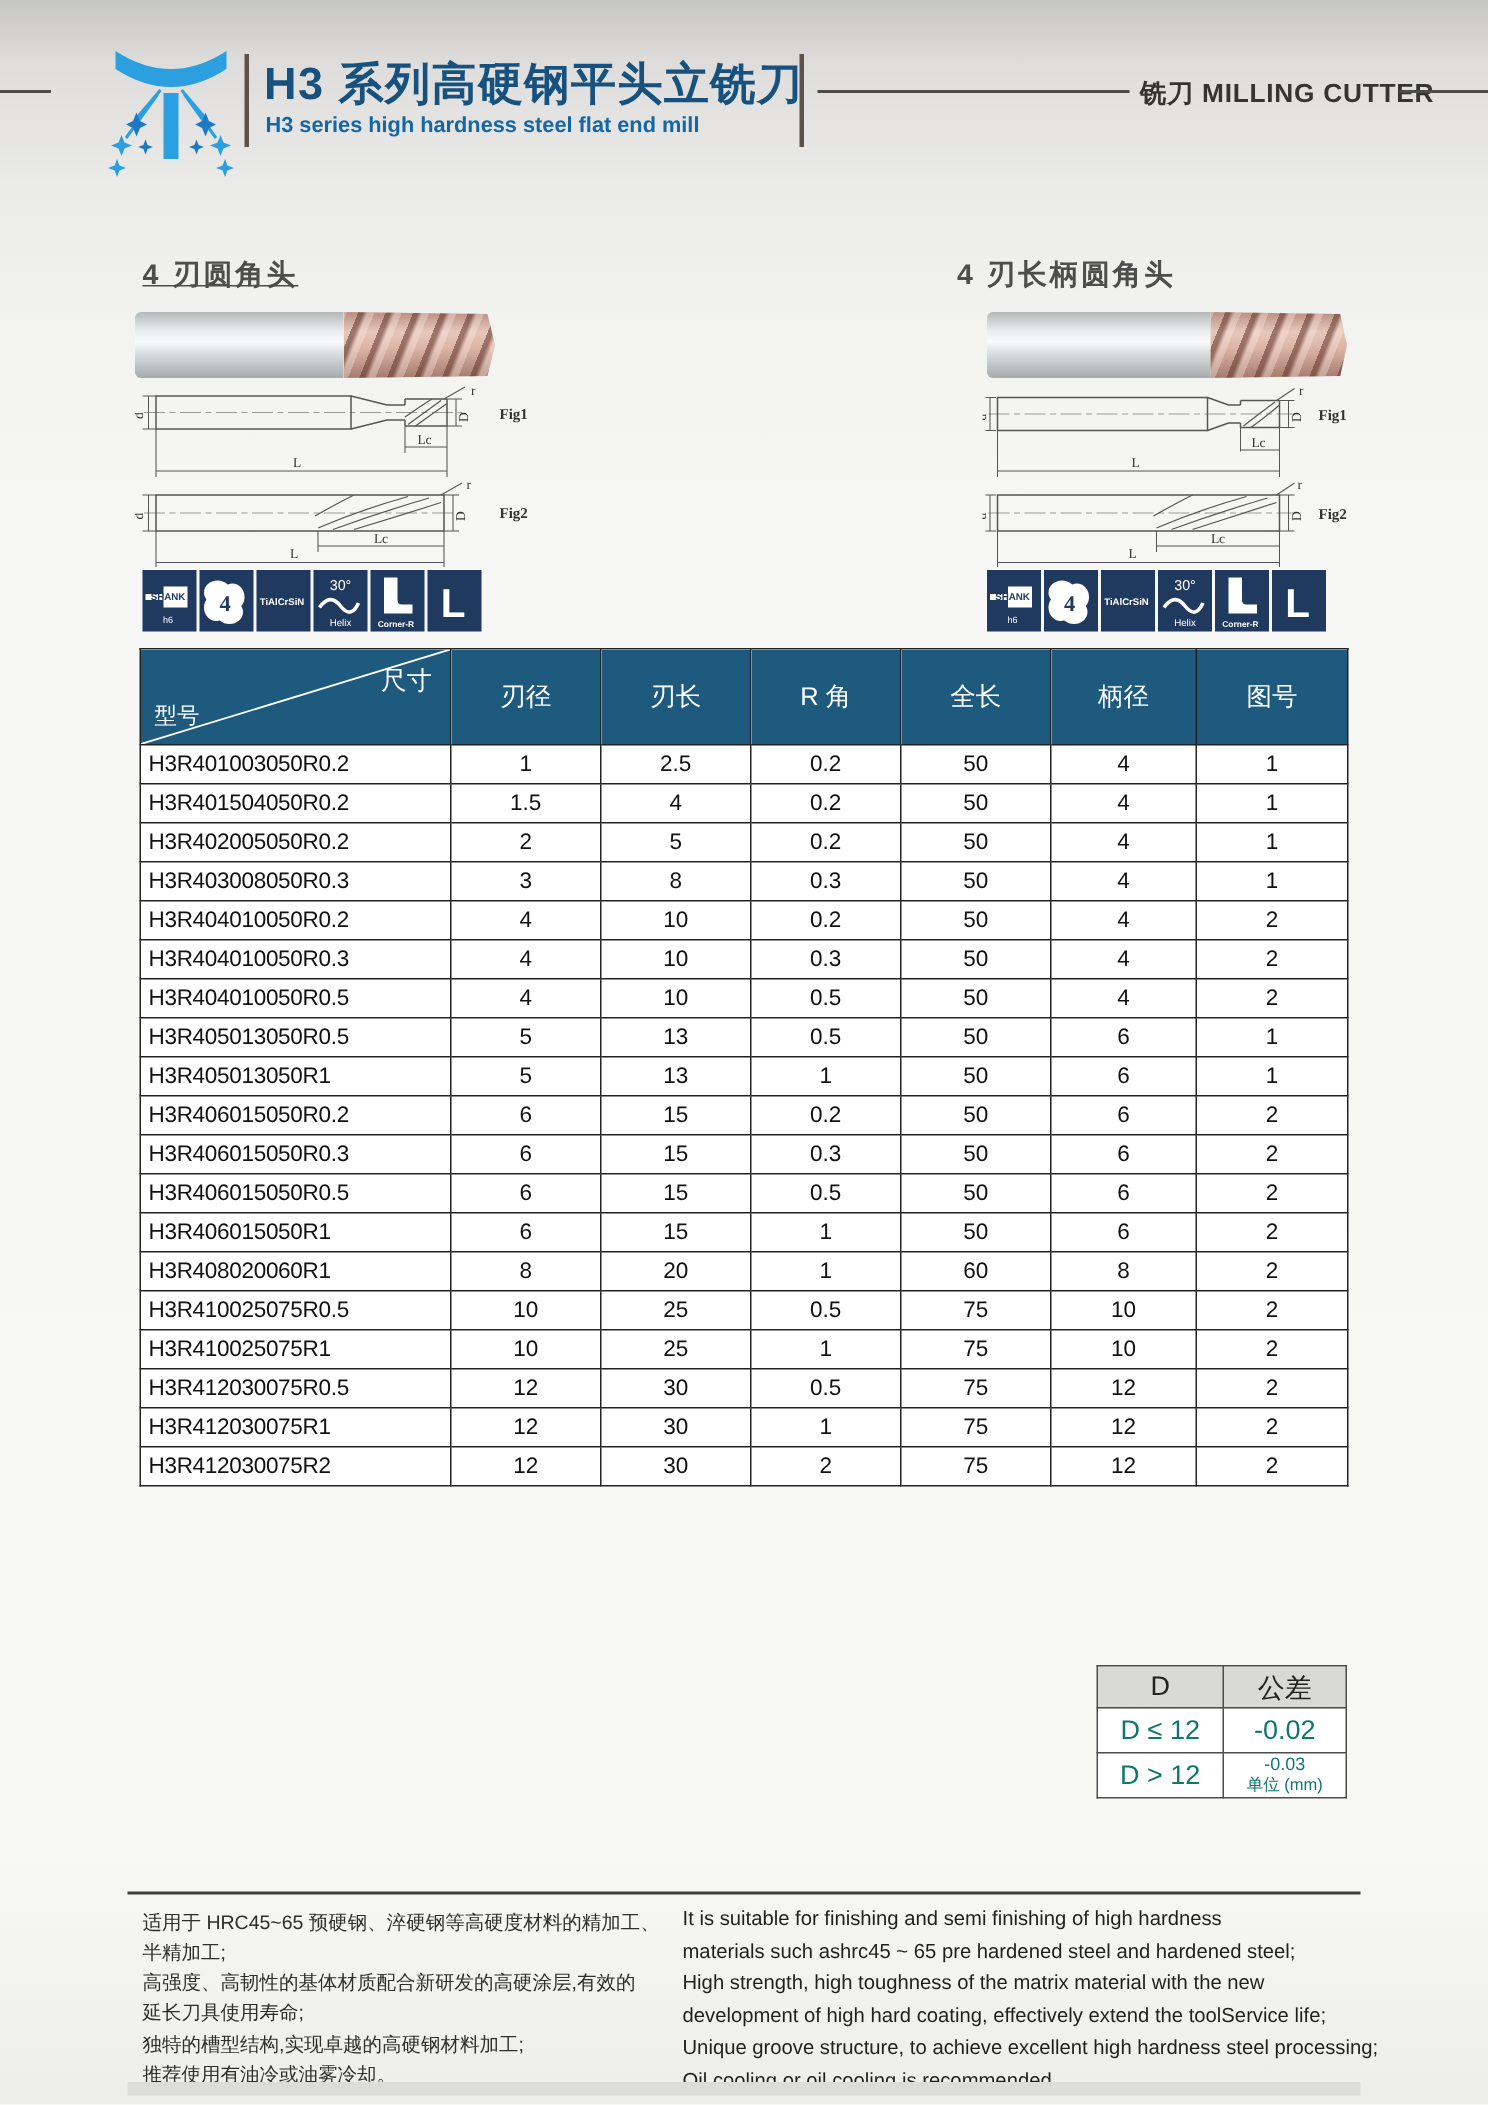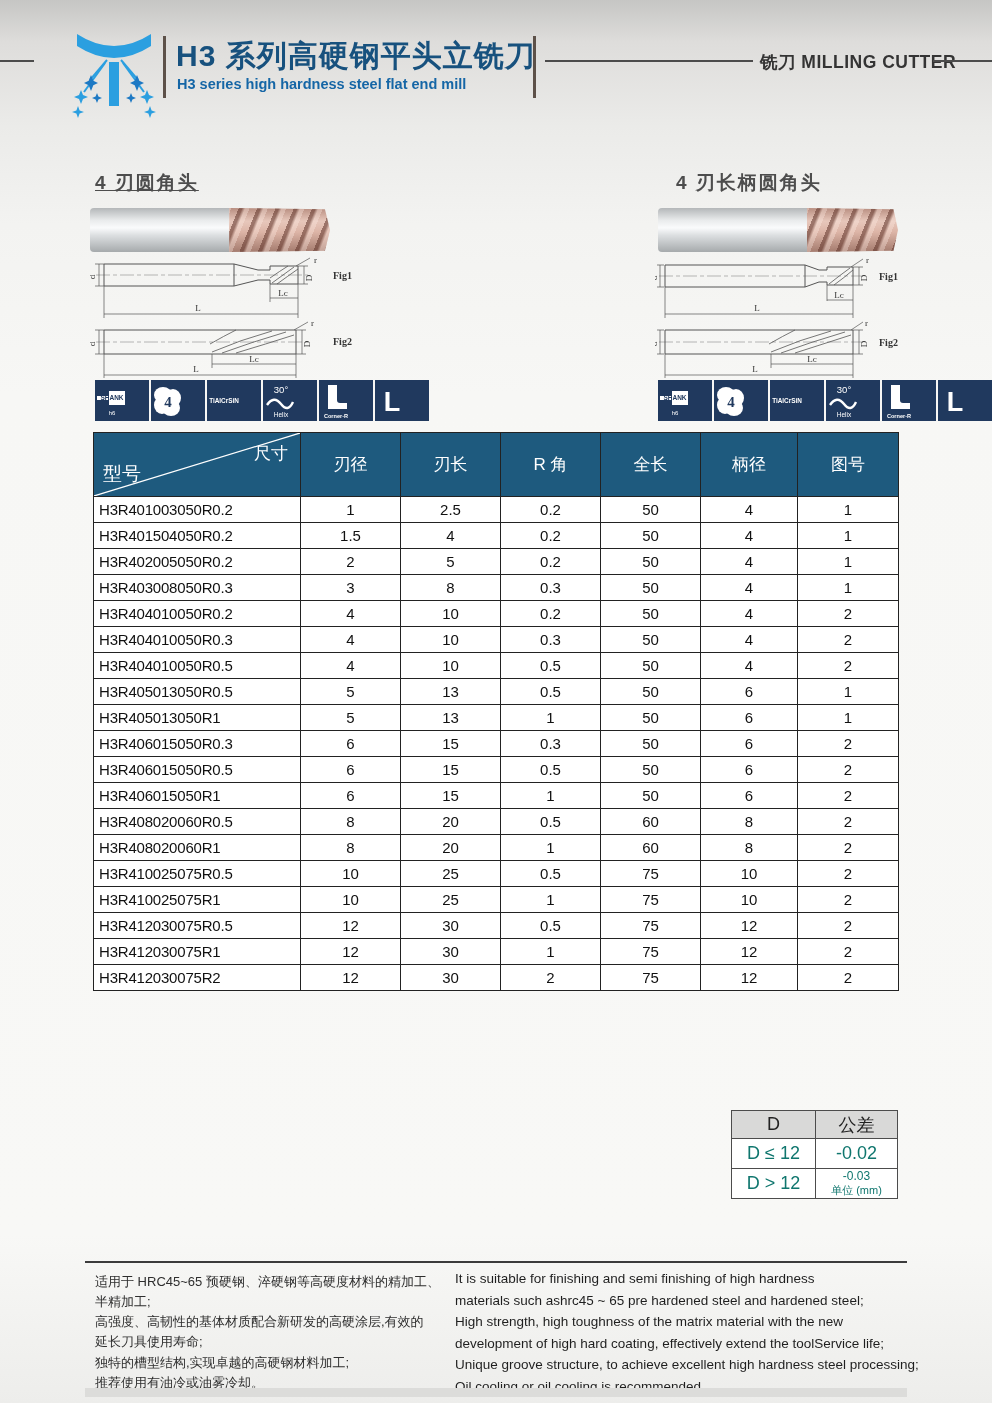--- a/index.html
+++ b/index.html
@@ -24,29 +24,29 @@
       background:linear-gradient(180deg,#b88e80 0%,#e7c7bb 30%,#dcb4a6 55%,#a47b6e 100%);
       clip-path:polygon(0 0,95% 3%,100% 50%,95% 97%,0 100%);}
   .flute-part::before{content:"";position:absolute;inset:-6px;
       background:repeating-linear-gradient(112deg,rgba(96,52,42,.55) 0 3px,rgba(255,236,228,.35) 6px 10px,transparent 10px 17px);}
   .drawing{position:absolute;}
   .drawing line,.drawing path,.drawing rect{vector-effect:non-scaling-stroke;}
   .dim-label{font-family:"Liberation Serif",serif;font-size:9px;fill:#333;}
   .fig-label{font-family:"Liberation Serif",serif;font-size:10px;font-weight:bold;fill:#333;}
 
   .badge-row{position:absolute;display:flex;gap:2px;}
-  .badge{width:54px;height:41px;background:#20395e;position:relative;}
+  .badge{width:36px;height:41px;background:#20395e;position:relative;}
 
   
   .spec-table{position:absolute;left:93px;top:432px;border-collapse:collapse;table-layout:fixed;width:805px;background:#fff;}
   .spec-table th,.spec-table td{border:1px solid #222;overflow:hidden;}
   .spec-table thead th{background:#1e5a7e;color:#fff;font-weight:normal;font-size:17px;height:61px;}
   .corner-cell{position:relative;}
   .corner-cell svg{position:absolute;left:0;top:0;width:100%;height:100%;}
-  .corner-model{position:absolute;left:9px;bottom:9px;font-size:19px;}
+  .corner-model{position:absolute;left:9px;bottom:9px;font-size:15px;}
   .corner-size{position:absolute;right:12px;top:9px;font-size:17px;}
   .sub-row td{height:28px;font-size:16px;text-align:center;line-height:28px;}
   .spec-table tbody td{height:25px;font-size:15px;text-align:center;line-height:25px;padding:0;color:#111;}
   .spec-table tbody td.model{text-align:left;padding-left:5px;letter-spacing:-0.2px;}
 
   
   .tol-table{position:absolute;left:731px;top:1110px;border-collapse:collapse;table-layout:fixed;width:166px;background:#fff;}
   .tol-table th,.tol-table td{border:1px solid #4c4c4c;text-align:center;}
   .tol-table th{background:#d9d9d8;font-size:18px;font-weight:normal;height:25px;color:#222;}
   .tol-table td{height:27px;font-size:18px;color:#0f766e;}
@@ -179,21 +179,21 @@
         <text x="17" y="38" font-size="5.6" font-weight="bold" fill="#fff" text-anchor="middle">Corner-R</text>
       </svg>
     </div>
     <div class="badge">
       <svg viewBox="0 0 34 41" width="34" height="41">
         <text x="17" y="31" font-size="27" font-weight="bold" fill="#fff" text-anchor="middle">L</text>
       </svg>
     </div>
   </div>
 
-  <div class="sec-title" style="left:676px;top:170px;">4 刃长柄圆角头</div>
+  <div class="sec-title" style="left:638px;top:170px;">4 刃长柄圆角头</div>
 
   <div class="endmill" style="left:658px;top:208px;">
     <div class="shank-part" style="flex-basis:62%;"></div>
     <div class="flute-part"></div>
   </div>
 
   <svg class="drawing" style="left:655px;top:256px;" width="250" height="122" viewBox="0 0 250 122">
     <g stroke="#555" fill="none" stroke-width="1">
       <line x1="4" y1="20" x2="208" y2="20" stroke="#999" stroke-width=".7" stroke-dasharray="14 3 4 3"></line>
       <rect x="10" y="9" width="140" height="22"></rect>
@@ -377,20 +377,29 @@
         <tr>
           <td class="model">H3R405013050R1</td>
           <td>5</td>
           <td>13</td>
           <td>1</td>
           <td>50</td>
           <td>6</td>
           <td>1</td>
         </tr>
         <tr>
+          <td class="model">H3R406015050R0.2</td>
+          <td>6</td>
+          <td>15</td>
+          <td>0.2</td>
+          <td>50</td>
+          <td>6</td>
+          <td>2</td>
+        </tr>
+        <tr>
           <td class="model">H3R406015050R0.3</td>
           <td>6</td>
           <td>15</td>
           <td>0.3</td>
           <td>50</td>
           <td>6</td>
           <td>2</td>
         </tr>
         <tr>
           <td class="model">H3R406015050R0.5</td>
@@ -401,29 +410,20 @@
           <td>6</td>
           <td>2</td>
         </tr>
         <tr>
           <td class="model">H3R406015050R1</td>
           <td>6</td>
           <td>15</td>
           <td>1</td>
           <td>50</td>
           <td>6</td>
-          <td>2</td>
-        </tr>
-        <tr>
-          <td class="model">H3R408020060R0.5</td>
-          <td>8</td>
-          <td>20</td>
-          <td>0.5</td>
-          <td>60</td>
-          <td>8</td>
           <td>2</td>
         </tr>
         <tr>
           <td class="model">H3R408020060R1</td>
           <td>8</td>
           <td>20</td>
           <td>1</td>
           <td>60</td>
           <td>8</td>
           <td>2</td>

